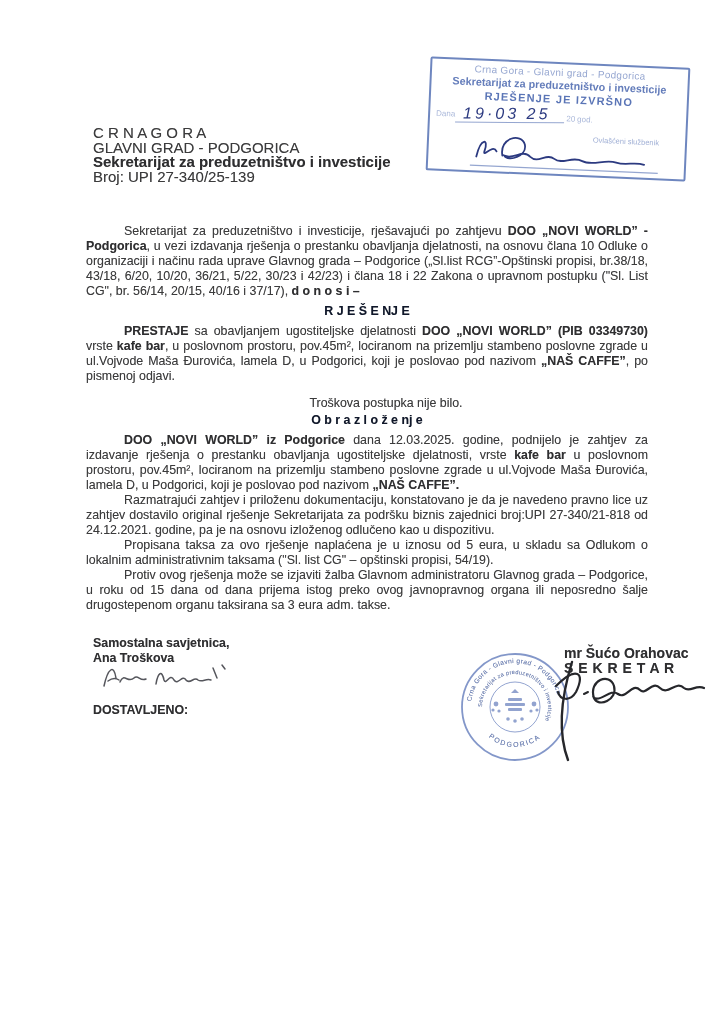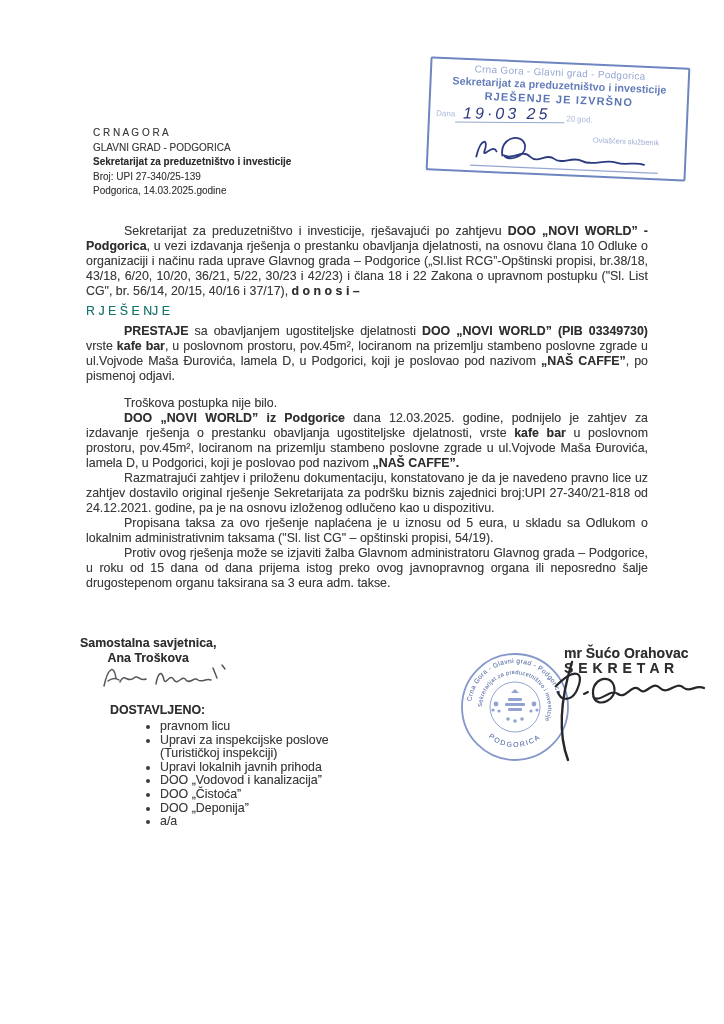--- a/index.html
+++ b/index.html
@@ -2,21 +2,21 @@
 <html><head>
 <meta charset="utf-8">
 <style>
   html,body{margin:0;padding:0;background:#ffffff;}
   .page{position:relative;width:724px;height:1024px;background:#ffffff;overflow:hidden;
         font-family:"Liberation Sans",sans-serif;color:#3b3b3c;
         text-shadow:0 0 .4px rgba(70,70,70,.45);}
   .b{font-weight:bold;color:#2e2e30;}
 
   
-  .hdr{position:absolute;left:93px;top:126px;font-size:10px;line-height:14.6px;}
+  .hdr{position:absolute;left:93px;top:126px;font-size:15px;line-height:14.6px;}
 
   
   .stamp{position:absolute;left:428px;top:62px;width:260px;height:114px;
          border:2px solid rgba(62,93,170,.75);border-radius:2px;
          transform:rotate(2.5deg);color:#3e5daa;box-sizing:border-box;padding:3px 4px 0 4px;
          text-shadow:none;}
   .stamp .s1{font-size:10px;text-align:center;opacity:.55;letter-spacing:.3px;}
   .stamp .s2{font-size:10.8px;text-align:center;font-weight:bold;opacity:.8;margin-top:1px;}
   .stamp .s3{font-size:11px;text-align:center;font-weight:bold;letter-spacing:1.2px;opacity:.85;margin-top:2px;}
   .stamp .sdate{display:flex;align-items:baseline;margin-top:3px;margin-left:2px;}
@@ -26,39 +26,39 @@
                     border-bottom:1px solid rgba(62,93,170,.55);padding:0 14px 1px 8px;
                     transform:rotate(-2deg);line-height:15px;}
   .stamp .soff{position:absolute;right:26px;top:70px;font-size:7.5px;opacity:.5;}
   .stamp .ssig{position:absolute;left:34px;top:68px;width:212px;height:42px;}
 
   
   .bodytext{position:absolute;left:86px;top:224px;width:562px;font-size:12.4px;line-height:15px;}
   .bodytext p{margin:0;}
   .just{text-align:justify;}
   .ind{text-indent:38px;}
-  .title{font-weight:normal;color:#0f766e;margin:5px 0 5px 0 !important;}
+  .title{text-align:center;font-weight:bold;color:#0f172a;margin:5px 0 5px 0 !important;}
   .sub{margin:2px 0 5px 0 !important;}
-  .costs{margin-top:12px !important;text-align:left;}
+  .costs{margin-top:12px !important;text-align:center;}
 
   
-  .sigL{position:absolute;left:80px;top:636px;font-size:12.4px;line-height:14.5px;text-align:center;}
+  .sigL{position:absolute;left:93px;top:636px;font-size:12.4px;line-height:14.5px;}
   .anasig{position:absolute;left:96px;top:652px;width:140px;height:46px;}
   .sigR{position:absolute;left:564px;top:646px;font-size:14px;line-height:14.5px;}
   .sigR .sp{letter-spacing:.5px;}
   .orahsig{position:absolute;left:526px;top:656px;width:188px;height:108px;z-index:3;}
 
   
   .seal{position:absolute;left:460px;top:652px;width:110px;height:110px;opacity:.85;z-index:2;}
   .sealTxtOuter{font-size:6.6px;fill:#4a66b0;letter-spacing:.4px;font-family:"Liberation Sans",sans-serif;}
   .sealTxtMid{font-size:5.7px;fill:#4a66b0;letter-spacing:.3px;font-family:"Liberation Sans",sans-serif;}
   .sealTxtBot{font-size:7px;fill:#4a66b0;letter-spacing:1.6px;font-family:"Liberation Sans",sans-serif;}
 
   
-  .dost{position:absolute;left:110px;top:703px;font-size:12.4px;line-height:14px;}
+  .dost{position:absolute;left:93px;top:703px;font-size:12.4px;line-height:14px;}
   .dost ul{margin:3px 0 0 0;padding-left:50px;width:252px;box-sizing:border-box;}
   .dost li{margin:0;padding:0;line-height:13.6px;}
 </style>
 </head>
 <body>
 
 <div class="page">
 
   <div class="stamp">
     <div class="s1">Crna Gora - Glavni grad - Podgorica</div>
@@ -76,28 +76,28 @@
       <path d="M40,26 C36,8 58,2 62,14 C65,26 46,32 42,26 C52,30 60,18 68,26 C76,33 84,21 92,27 C100,33 110,23 120,28 C130,33 142,25 154,28 C164,31 172,26 182,29" fill="none" stroke="#2c3a80" stroke-width="1.8" stroke-linecap="round"></path>
       <path d="M8,37 L196,37" stroke="rgba(62,93,170,.55)" stroke-width="1.2"></path>
     </svg>
   </div>
 
   <div class="hdr">
     <div>C R N A   G O R A</div>
     <div>GLAVNI  GRAD - PODGORICA</div>
     <div class="b">Sekretarijat za preduzetništvo i investicije</div>
     <div>Broj: UPI 27-340/25-139</div>
-    <div>Podgorica, 14.03.2025.godine</div>
   </div>
 
   <div class="bodytext">
     <p class="just ind"><span>Sekretarijat za preduzetništvo i investicije, rješavajući po zahtjevu </span><span class="b">DOO „NOVI WORLD” - Podgorica</span><span>, u vezi izdavanja rješenja o prestanku obavljanja djelatnosti, na osnovu člana 10 Odluke o organizaciji i načinu rada uprave Glavnog grada – Podgorice („Sl.list RCG”-Opštinski propisi, br.38/18, 43/18, 6/20, 10/20, 36/21, 5/22, 30/23 i 42/23) i člana 18 i 22 Zakona o upravnom postupku ("Sl. List CG", br. 56/14, 20/15, 40/16 i 37/17), </span><span class="b">d o n o s i –</span></p>
     <p class="title">R J E Š E NJ E</p>
     <p class="just ind"><span class="b">PRESTAJE</span><span> sa obavljanjem ugostiteljske djelatnosti </span><span class="b">DOO „NOVI WORLD” (PIB 03349730)</span><span> vrste </span><span class="b">kafe bar</span><span>, u poslovnom prostoru, pov.45m², lociranom na prizemlju stambeno poslovne zgrade u ul.Vojvode Maša Đurovića, lamela D, u Podgorici, koji je poslovao pod nazivom </span><span class="b">„NAŠ CAFFE”</span><span>, po pismenoj odjavi.</span></p>
     <p class="costs ind">Troškova postupka nije bilo.</p>
+    <p class="title sub">O b r a z l o ž e nj e</p>
     <p class="just ind"><span class="b">DOO „NOVI WORLD” iz Podgorice</span><span> dana 12.03.2025. godine, podnijelo je zahtjev za izdavanje rješenja o prestanku obavljanja ugostiteljske djelatnosti, vrste </span><span class="b">kafe bar</span><span> u poslovnom prostoru, pov.45m², lociranom na prizemlju stambeno poslovne zgrade u ul.Vojvode Maša Đurovića, lamela D, u Podgorici, koji je poslovao pod nazivom </span><span class="b">„NAŠ CAFFE”.</span></p>
     <p class="just ind">Razmatrajući zahtjev i priloženu dokumentaciju, konstatovano je da je navedeno pravno lice uz zahtjev dostavilo original rješenje Sekretarijata za podršku biznis zajednici broj:UPI 27-340/21-818 od 24.12.2021. godine, pa je na osnovu izloženog odlučeno kao u dispozitivu.</p>
     <p class="just ind">Propisana taksa za ovo rješenje naplaćena je u iznosu od 5 eura, u skladu sa Odlukom o lokalnim administrativnim taksama ("Sl. list CG" – opštinski propisi, 54/19).</p>
     <p class="just ind">Protiv ovog rješenja može se izjaviti žalba Glavnom administratoru Glavnog grada – Podgorice, u roku od 15 dana od dana prijema istog preko ovog javnopravnog organa ili neposredno šalje drugostepenom organu taksirana sa 3 eura adm. takse.</p>
   </div>
 
   <div class="sigL">
     <div class="b">Samostalna savjetnica,</div>
     <div class="b">Ana Troškova</div>
   </div>
@@ -143,24 +143,15 @@
 
   <svg class="orahsig" viewBox="0 0 188 108">
     <path d="M46,6 C38,32 30,72 42,104" fill="none" stroke="#26272b" stroke-width="2.4" stroke-linecap="round"></path>
     <path d="M30,30 C50,10 60,16 50,36 C44,46 34,44 32,36" fill="none" stroke="#26272b" stroke-width="2.2" stroke-linecap="round"></path>
     <path d="M58,38 L62,36" fill="none" stroke="#26272b" stroke-width="2" stroke-linecap="round"></path>
     <path d="M68,42 C62,24 84,16 88,30 C92,44 72,52 68,42 C76,46 84,32 92,38 C100,44 106,26 114,34 C120,40 126,24 134,32 C142,40 150,24 158,32 C164,37 170,28 178,32" fill="none" stroke="#26272b" stroke-width="2.2" stroke-linecap="round"></path>
   </svg>
 
   <div class="dost">
     <div class="b">DOSTAVLJENO:</div>
-    <ul>
-        <li>pravnom licu</li>
-        <li>Upravi za inspekcijske poslove (Turističkoj inspekciji)</li>
-        <li>Upravi lokalnih javnih prihoda</li>
-        <li>DOO „Vodovod i kanalizacija”</li>
-        <li>DOO „Čistoća”</li>
-        <li>DOO „Deponija”</li>
-        <li>a/a</li>
-      </ul>
   </div>
 
 </div>
 
 </body></html>

